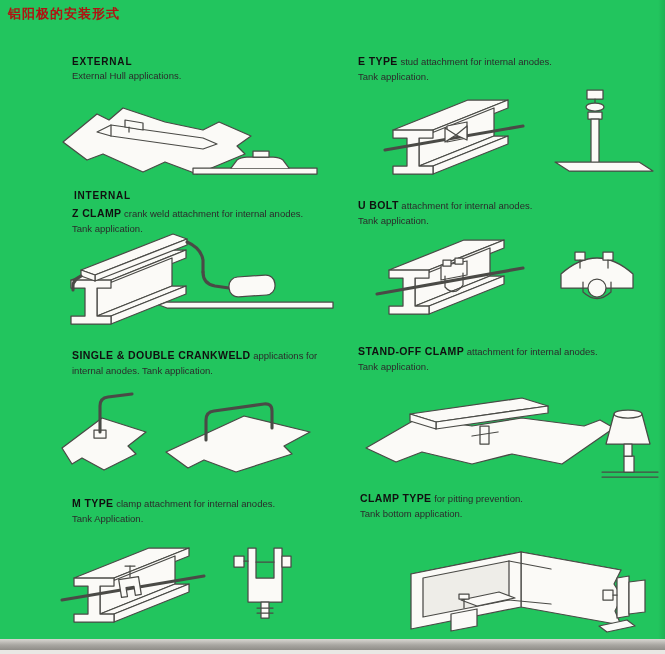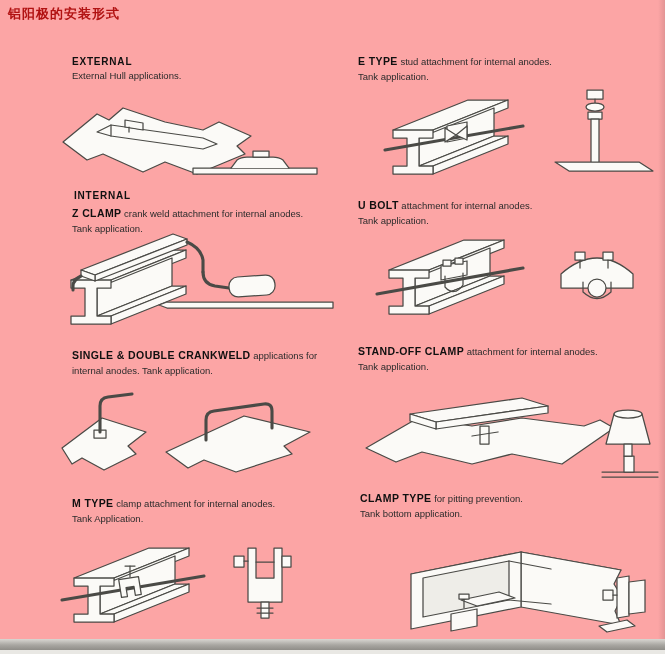--- a/index.html
+++ b/index.html
@@ -3,21 +3,21 @@
 <meta charset="utf-8">
 <style>
   * { margin:0; padding:0; box-sizing:border-box; }
   html,body { width:665px; height:654px; }
   body {
     font-family:"Liberation Sans", sans-serif;
     background:#ffffff;
     position:relative;
     overflow:hidden;
   }
-  .paper { position:absolute; inset:0; background:#fca5a5; }
+  .paper { position:absolute; inset:0; background:#22c55e; }
   .title {
     position:absolute; left:8px; top:5px;
     font-size:13px; font-weight:700; color:#b11212; letter-spacing:1px;
   }
   .cap { position:absolute; font-size:9.5px; color:#2b2b2b; line-height:1.5; }
   .hd { font-weight:700; font-size:10.5px; color:#101010; letter-spacing:.4px; }
   .bighd { display:block; font-weight:700; font-size:10px; color:#101010; letter-spacing:.8px; }
   .l2 { display:block; }
   svg.draw { position:absolute; overflow:visible; }
   svg.draw * { stroke:#4a4a46; stroke-width:1.25; fill:none; stroke-linejoin:round; stroke-linecap:round; }

